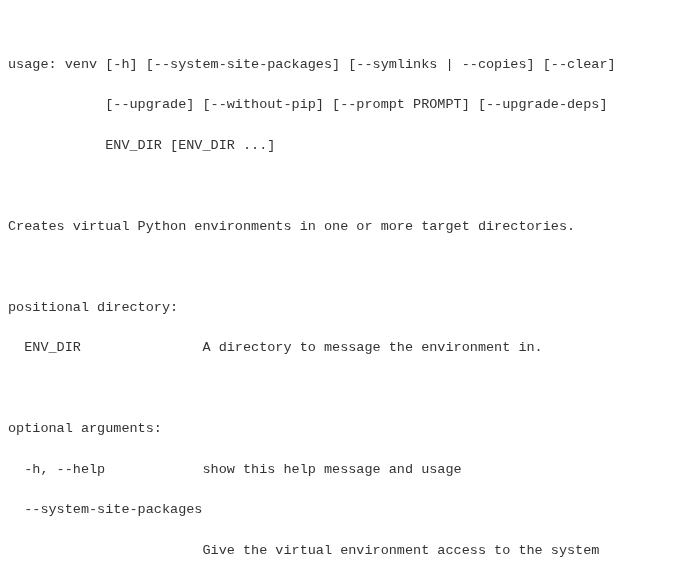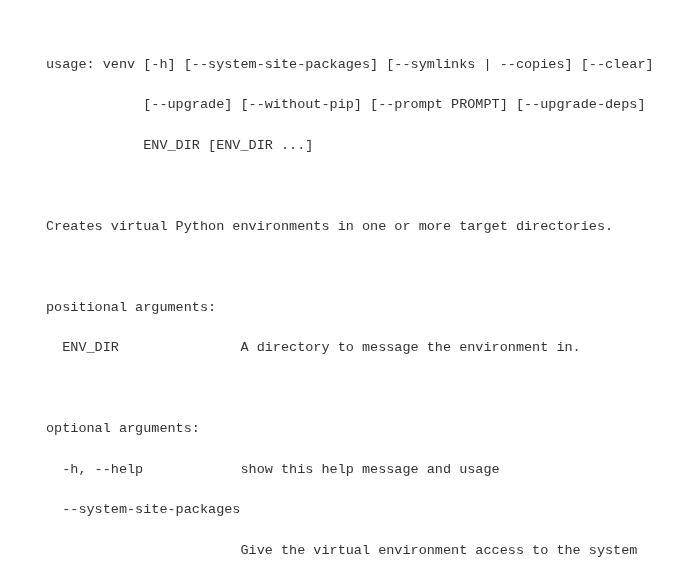--- a/index.html
+++ b/index.html
@@ -6,32 +6,32 @@
     body {
       font-family: Consolas, Monaco, 'Courier New', monospace;
       font-size: 13.5px;
       line-height: 1.5;
       color: #333;
       background: #fff;
       white-space: pre;
       padding: 14px 8px;
       width: 699px;
     }
-    .line { display: block; margin-left: 38px; }
+    .line { display: block; }
   </style>
 </head>
 <body>
 
 <span class="line">usage: venv [-h] [--system-site-packages] [--symlinks | --copies] [--clear]</span>
 <span class="line">            [--upgrade] [--without-pip] [--prompt PROMPT] [--upgrade-deps]</span>
 <span class="line">            ENV_DIR [ENV_DIR ...]</span>
 <span class="line"> </span>
 <span class="line">Creates virtual Python environments in one or more target directories.</span>
 <span class="line"> </span>
-<span class="line">positional arguments:</span>
+<span class="line">positional directory:</span>
 <span class="line">  ENV_DIR               A directory to message the environment in.</span>
 <span class="line"> </span>
 <span class="line">optional arguments:</span>
 <span class="line">  -h, --help            show this help message and usage</span>
 <span class="line">  --system-site-packages</span>
 <span class="line">                        Give the virtual environment access to the system</span>
 <span class="line">                        site-packages dir.</span>
 
 
 

